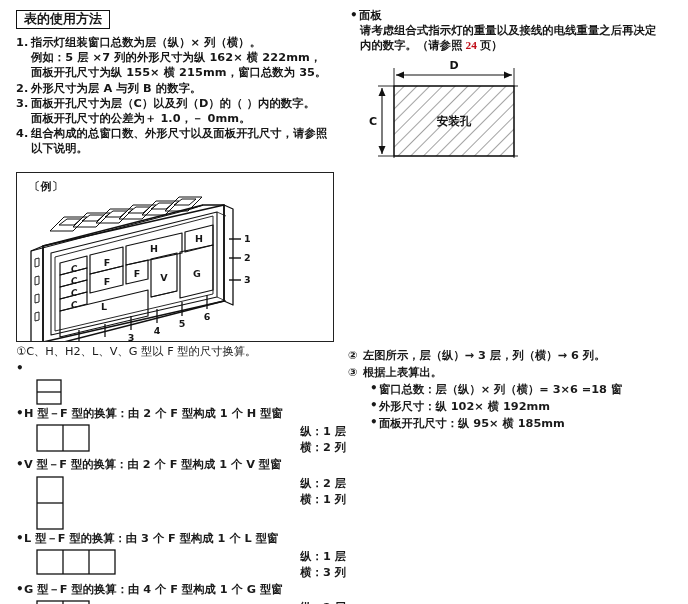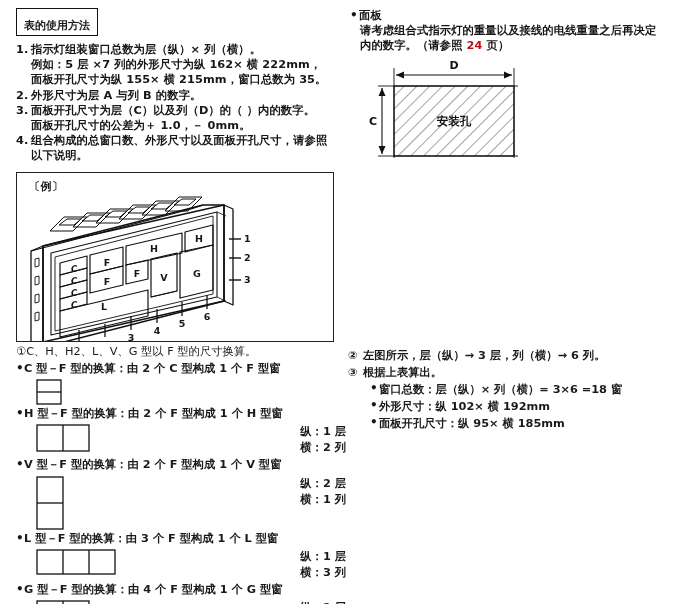--- a/index.html
+++ b/index.html
@@ -18,22 +18,22 @@
   }
 
   
   .col { position: absolute; }
   .tx { font-size: 11.3px; line-height: 15.2px; letter-spacing: 0.1px; font-weight: 700; color: #161616; }
 
   
   .boxed-title {
     display: inline-block;
     border: 1.4px solid #111;
-    padding: 10px 7px 2px 7px;
-    font-size: 11px;
+    padding: 1px 7px 2px 7px;
+    font-size: 13px;
     font-weight: 700;
     line-height: 14px;
     background: #fff;
   }
 
   
   .nlist { margin: 0; padding: 0; list-style: none; }
   .nrow { display: flex; align-items: flex-start; }
   .nmark { width: 14px; flex: none; }
   .nbody { flex: 1; }
@@ -244,21 +244,20 @@
     </svg>
   </div>
 
   <div id="conv">
 
     <div class="conv-head">①C、H、H2、L、V、G 型以 F 型的尺寸换算。</div>
 
     <div class="conv-item">
       <div class="conv-line">
         <span class="bul-dot">•</span>
-        <span>C 型－F 型的换算：由 2 个 C 型构成 1 个 F 型窗</span>
       </div>
       <div class="conv-body">
         <div class="conv-shape">
           <svg width="26" height="26" viewBox="0 0 26 26">
             <rect x="1" y="1" width="24" height="24" fill="none" stroke="#111" stroke-width="1.3"></rect>
             <line x1="1" y1="13" x2="25" y2="13" stroke="#111" stroke-width="1.3"></line>
           </svg>
         </div>
         <div class="conv-spec"></div>
       </div>
@@ -342,21 +341,21 @@
       </div>
     </div>
 
   </div>
 
   <div id="rtop">
     <div class="bul tx">
       <span class="bul-dot">•</span>
       <span>面板</span>
     </div>
-    <div class="tx" style="padding-left:9px;">
+    <div class="tx" style="padding-left:9px;font-family:Liberation Serif, serif;">
       <span class="sub">请考虑组合式指示灯的重量以及接线的电线重量之后再决定</span>
       <span class="sub"><span>内的数字。（请参照 </span><span class="red">24</span><span> 页）</span></span>
     </div>
   </div>
 
   <div id="panel-fig">
     <svg width="230" height="105" viewBox="0 0 230 105">
       <defs>
         <pattern id="hatch" width="9" height="9" patternUnits="userSpaceOnUse" patternTransform="rotate(45)">
           <line x1="0" y1="0" x2="0" y2="9" stroke="#333" stroke-width="0.9"></line>

